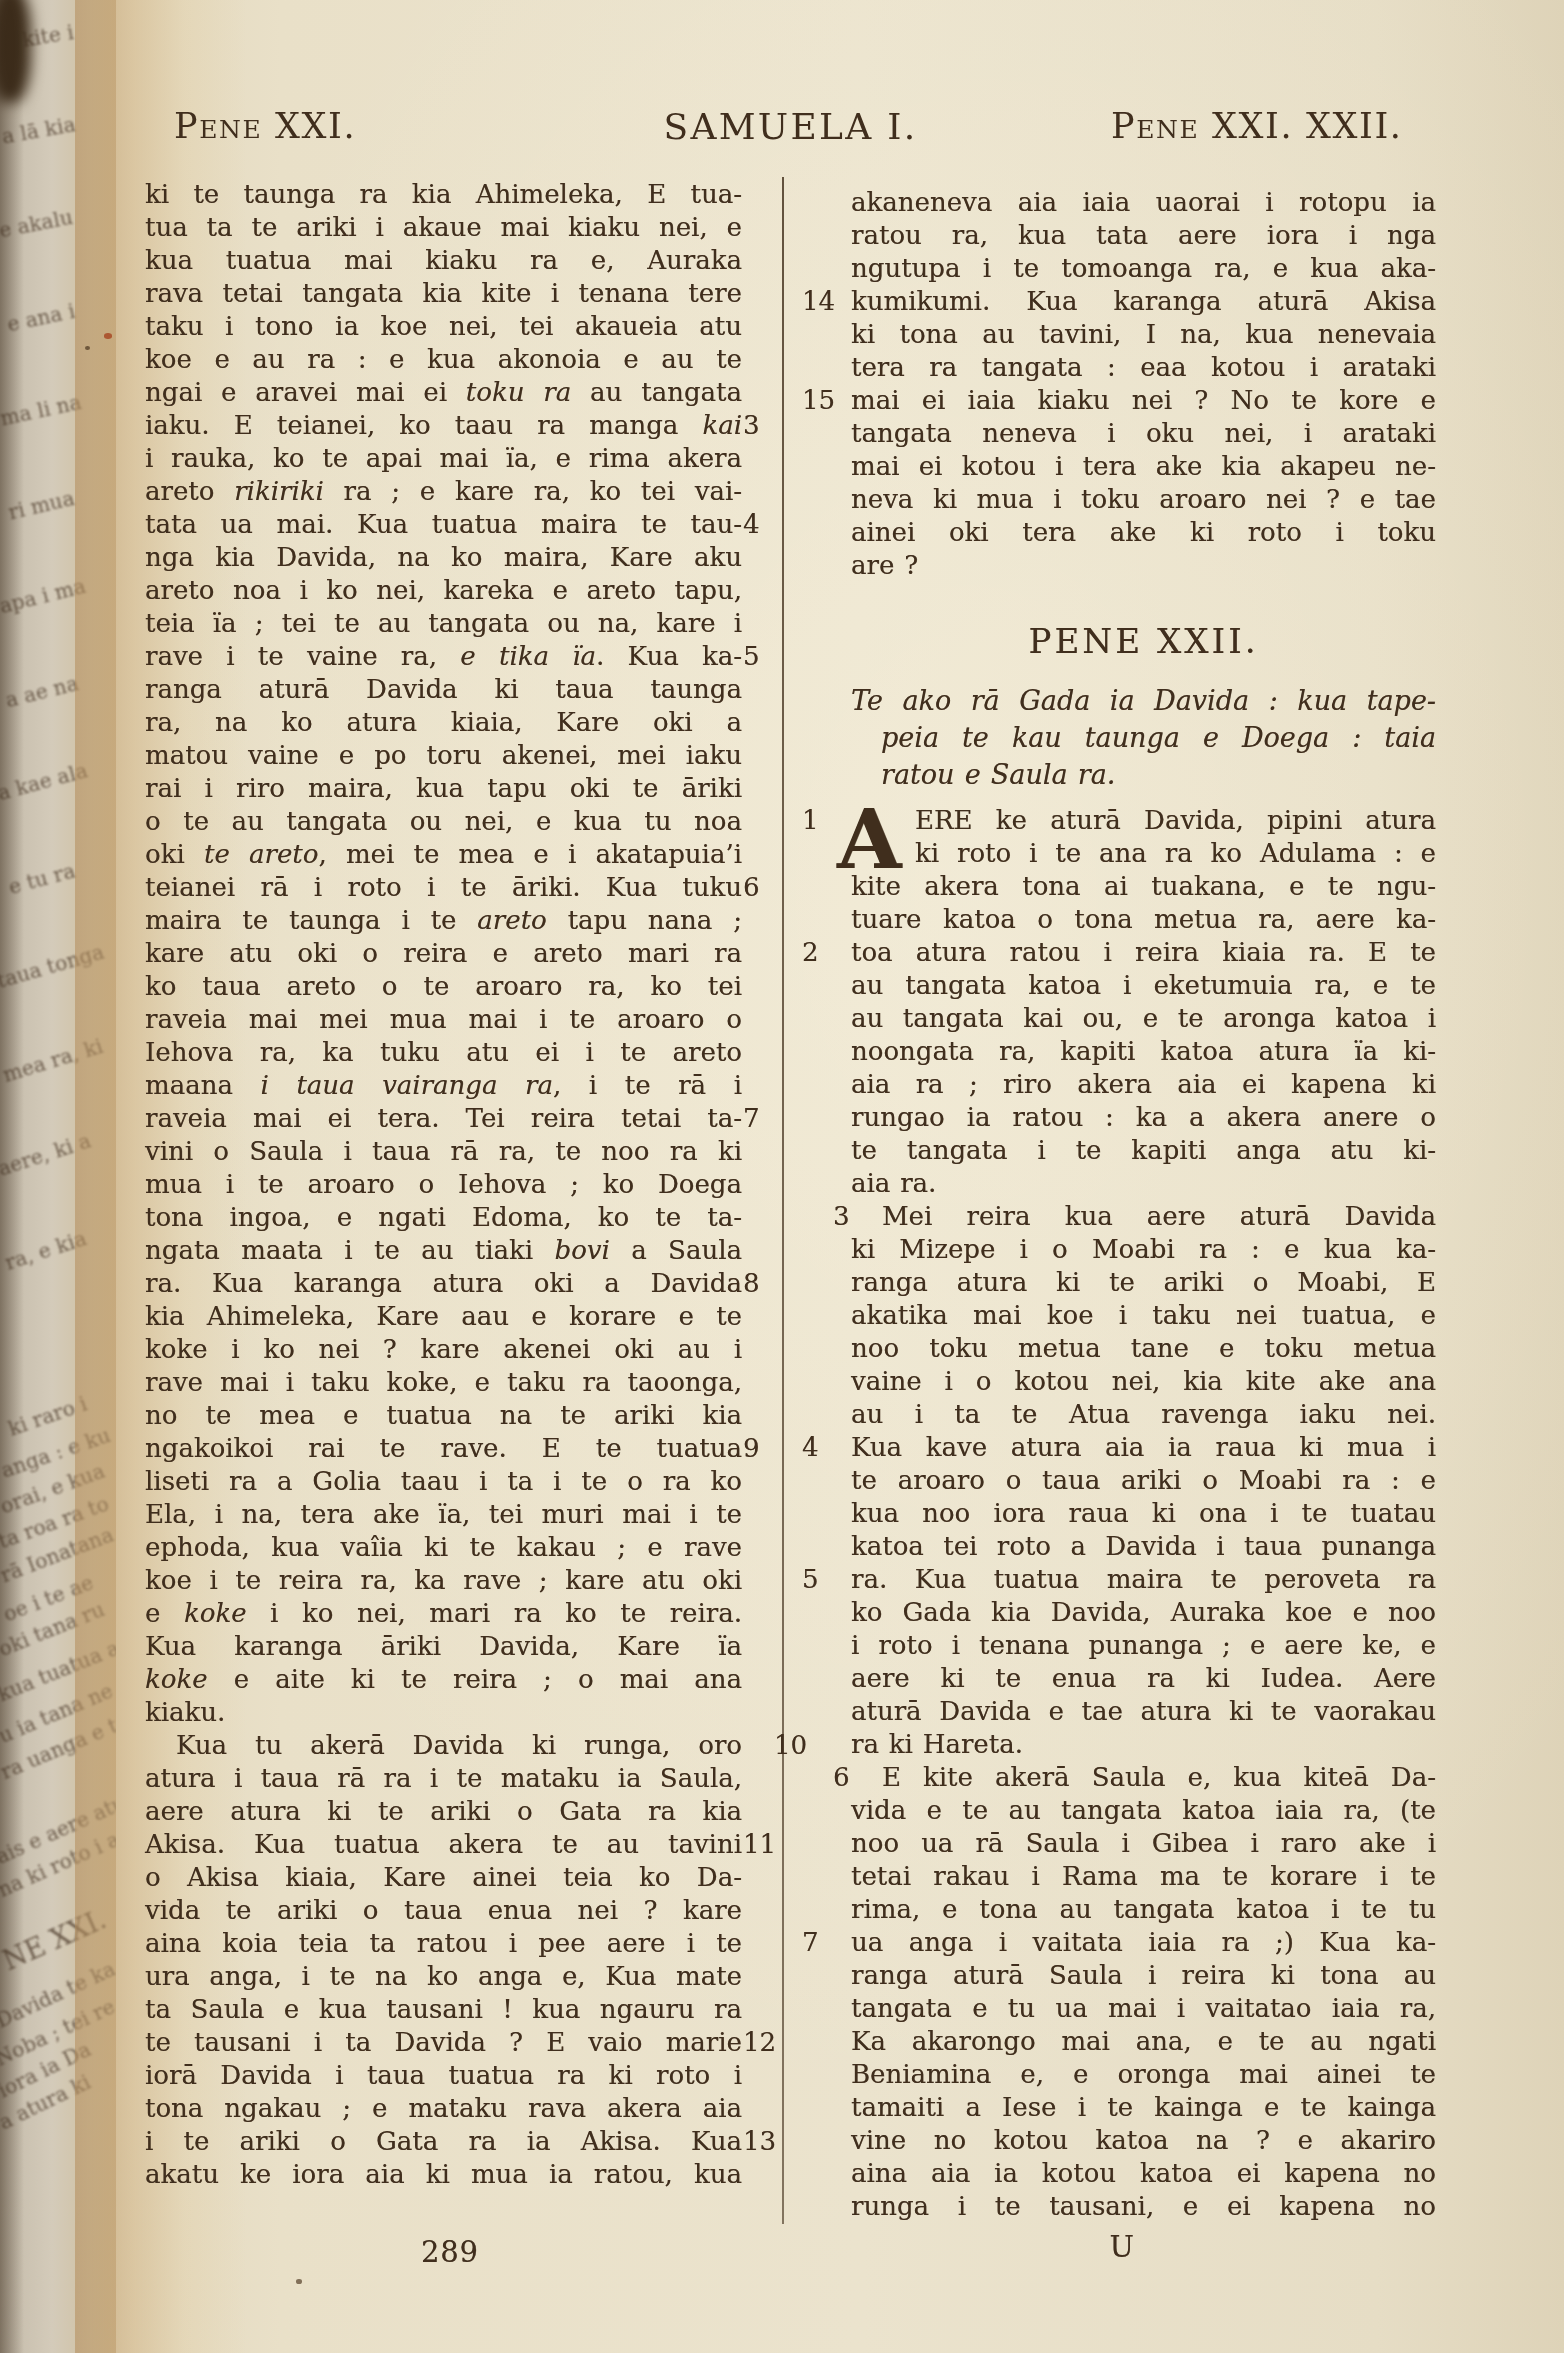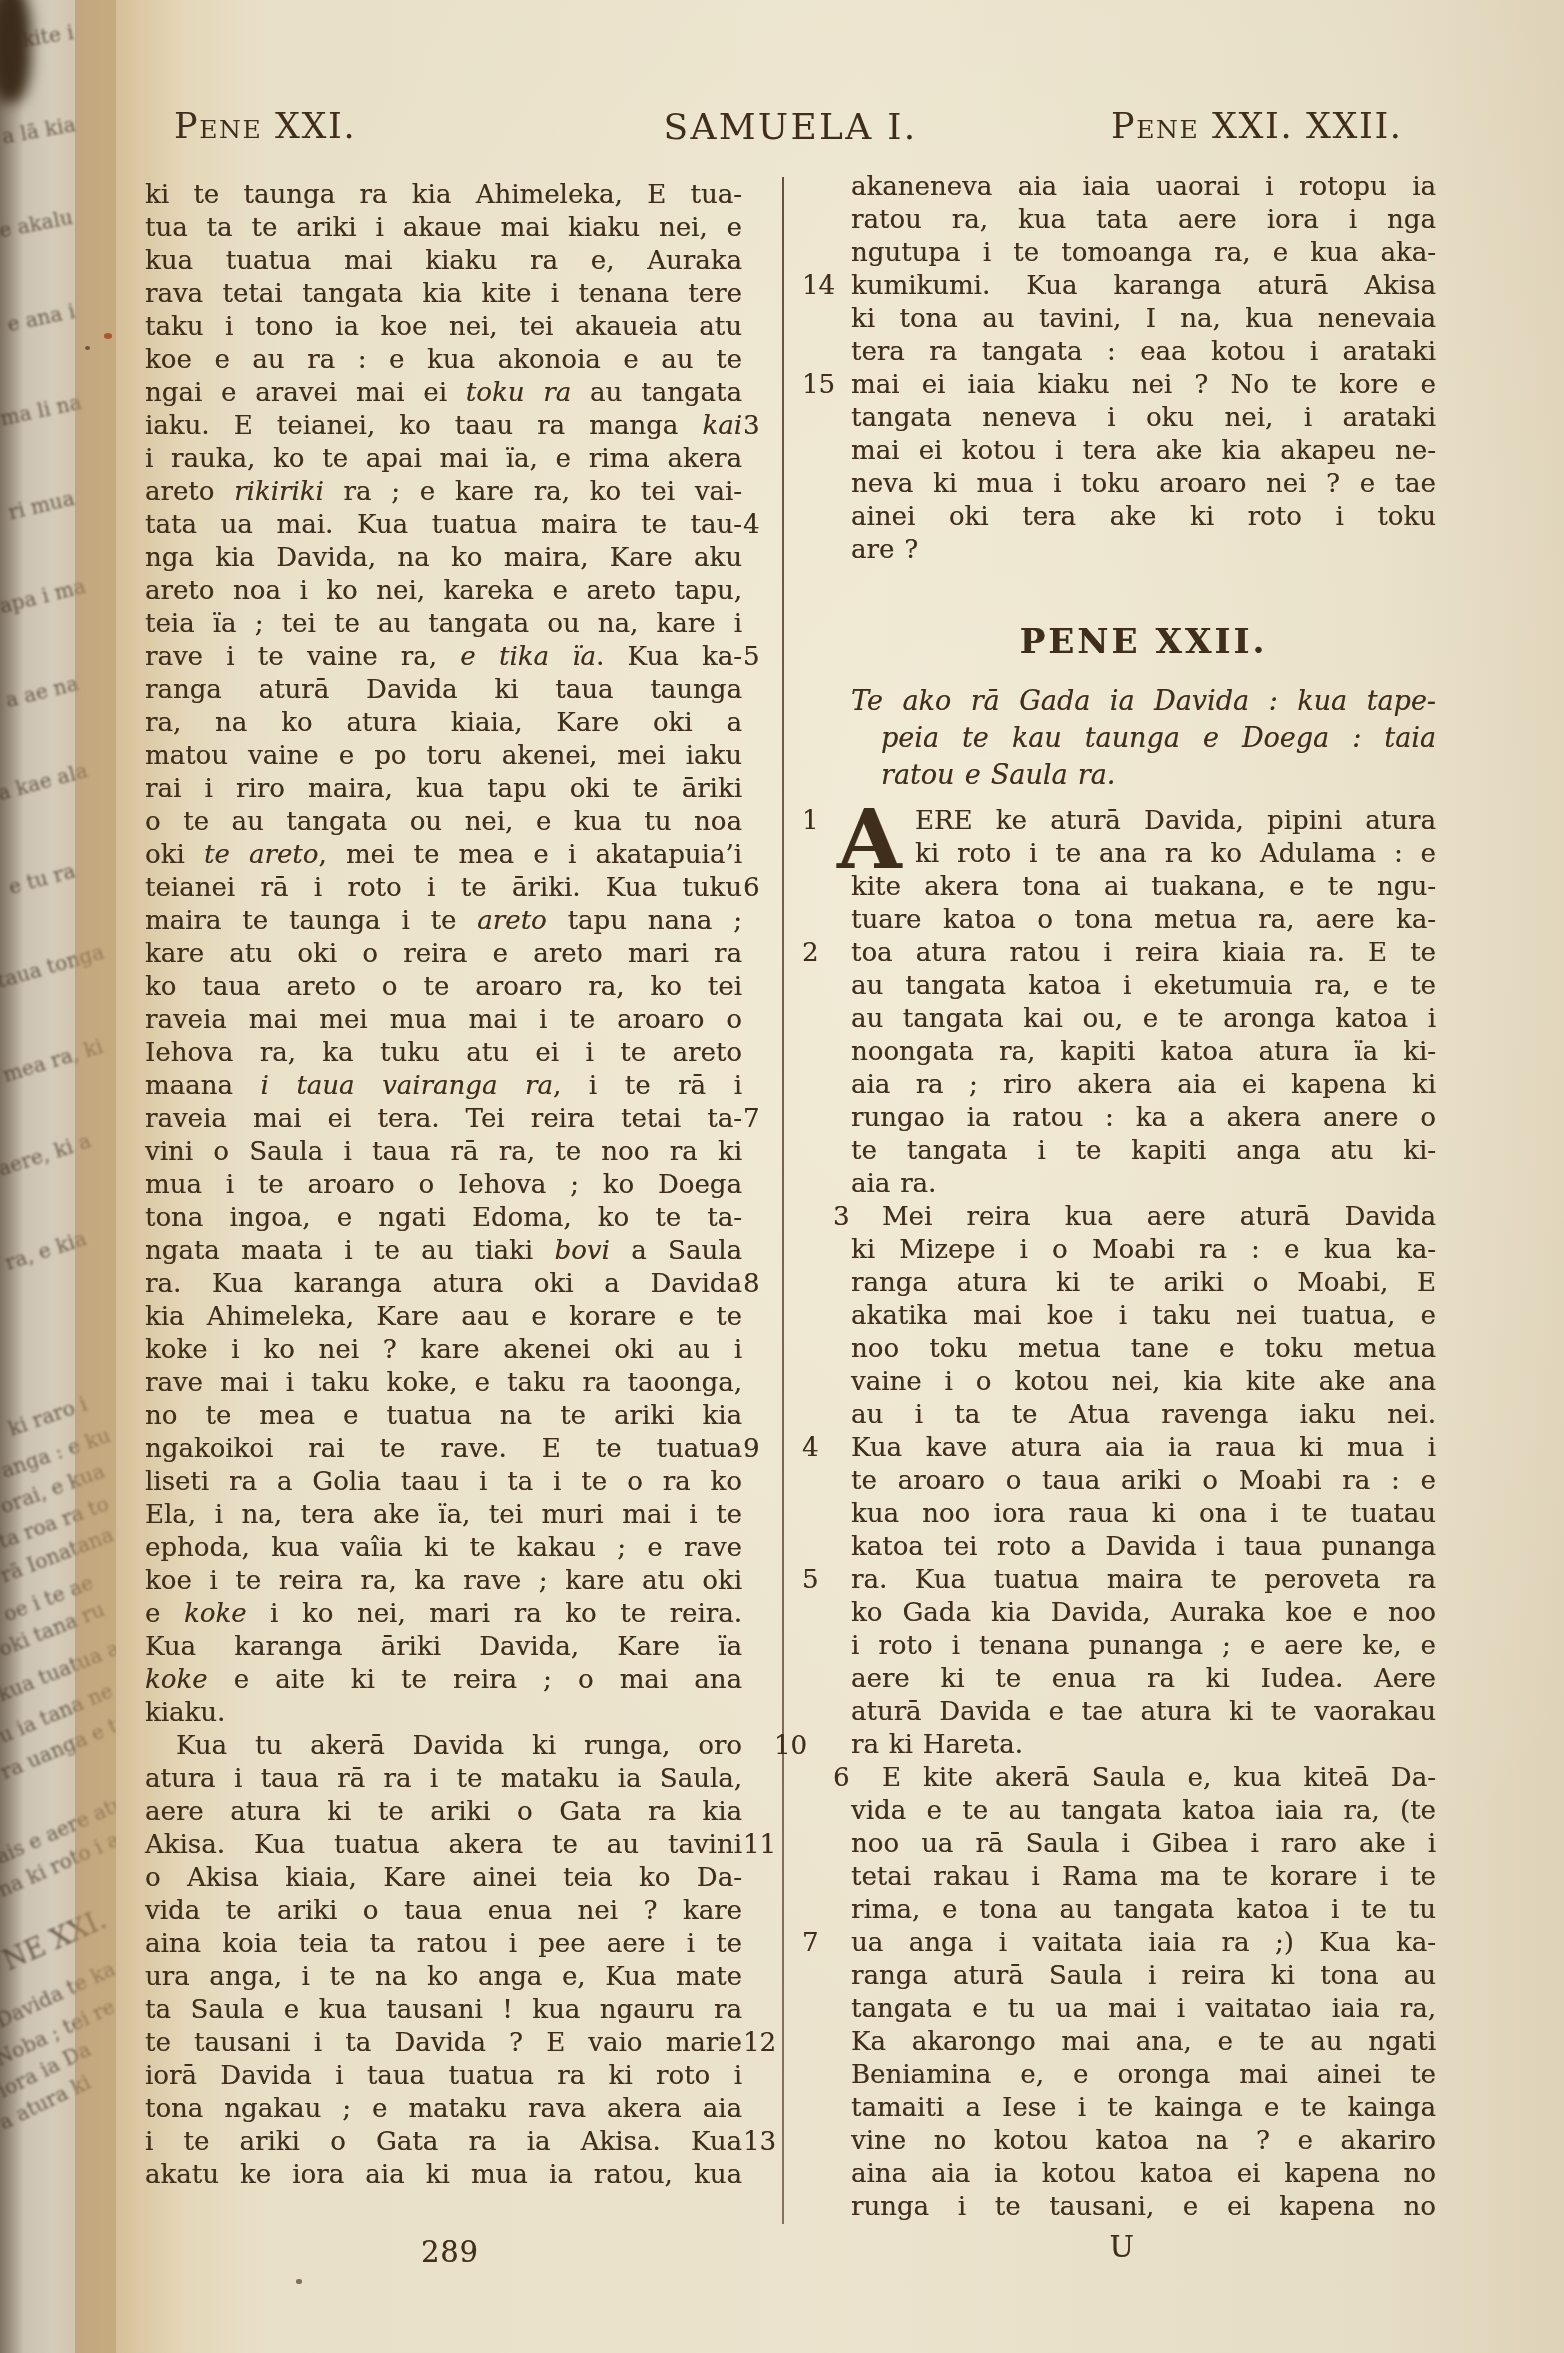--- a/index.html
+++ b/index.html
@@ -52,21 +52,20 @@
     text-shadow:0.2px 0.2px 0 rgba(64,46,29,.55);
   }
   .line.nj{text-align-last:left;}
   .vnum{position:absolute;width:44px;text-align:center;font-style:normal;}
   .colL .vnum{right:-45px;}
   .colR .vnum{left:-49px;}
   .chapter-heading{
     position:absolute;left:851px;top:621px;width:585px;height:45px;
     text-align:center;font-size:34px;letter-spacing:3.1px;
     text-shadow:0.3px 0.3px 0 rgba(64,46,29,.6);
-    font-weight:bold;
   }
   .summary .line{height:37px;line-height:37px;font-size:27px;font-style:italic;}
   .dropcap{
     position:absolute;left:-14px;top:3.1px;font-size:83px;line-height:64px;
     font-weight:bold;text-shadow:0.4px 0.4px 0 rgba(64,46,29,.6);
   }
   .folio{position:absolute;font-size:29px;letter-spacing:0.8px;text-align:center;
     text-shadow:0.2px 0.2px 0 rgba(64,46,29,.5);}
 </style>
 </head>
@@ -180,21 +179,21 @@
       <div class="line">aina koia teia ta ratou i pee aere i te</div>
       <div class="line">ura anga, i te na ko anga e, Kua mate</div>
       <div class="line">ta Saula e kua tausani ! kua ngauru ra</div>
       <div class="line"><span class="vnum">12</span>te tausani i ta Davida ?  E vaio marie</div>
       <div class="line">iorā Davida i taua tuatua ra ki roto i</div>
       <div class="line">tona ngakau ; e mataku rava akera aia</div>
       <div class="line"><span class="vnum">13</span>i te ariki o Gata ra ia Akisa.  Kua</div>
       <div class="line">akatu ke iora aia ki mua ia ratou, kua</div>
     </div>
 
-  <div id="colR21" class="textcol colR" style="left:851px;top:170px;width:585px;">
+  <div id="colR21" class="textcol colR" style="left:851px;top:186px;width:585px;">
       <div class="line">akaneneva aia iaia uaorai i rotopu ia</div>
       <div class="line">ratou ra, kua tata aere iora i nga</div>
       <div class="line">ngutupa i te tomoanga ra, e kua aka-</div>
       <div class="line"><span class="vnum">14</span>kumikumi.  Kua karanga aturā Akisa</div>
       <div class="line">ki tona au tavini, I na, kua nenevaia</div>
       <div class="line">tera ra tangata : eaa kotou i arataki</div>
       <div class="line"><span class="vnum">15</span>mai ei iaia kiaku nei ?  No te kore e</div>
       <div class="line">tangata neneva i oku nei, i arataki</div>
       <div class="line">mai ei kotou i tera ake kia akapeu ne-</div>
       <div class="line">neva ki mua i toku aroaro nei ? e tae</div>

